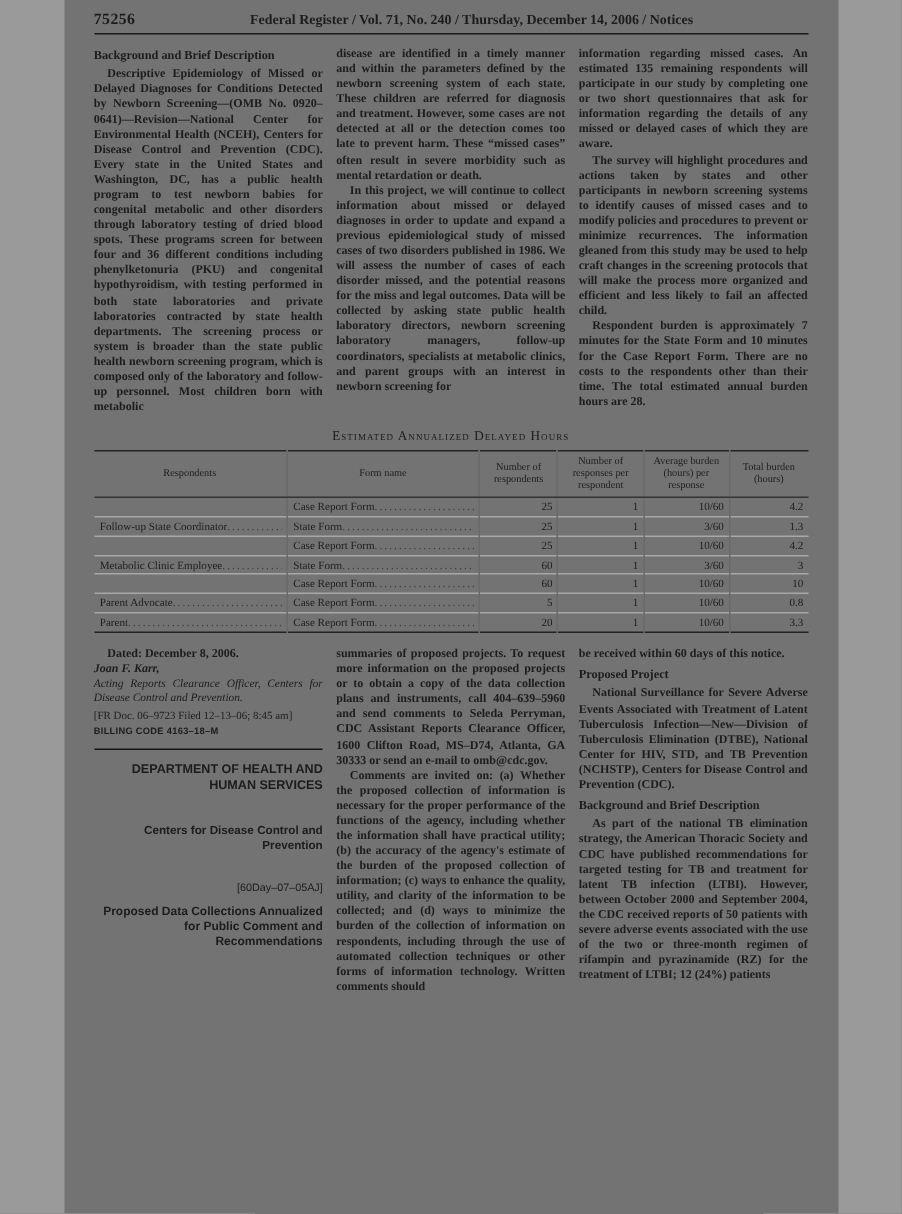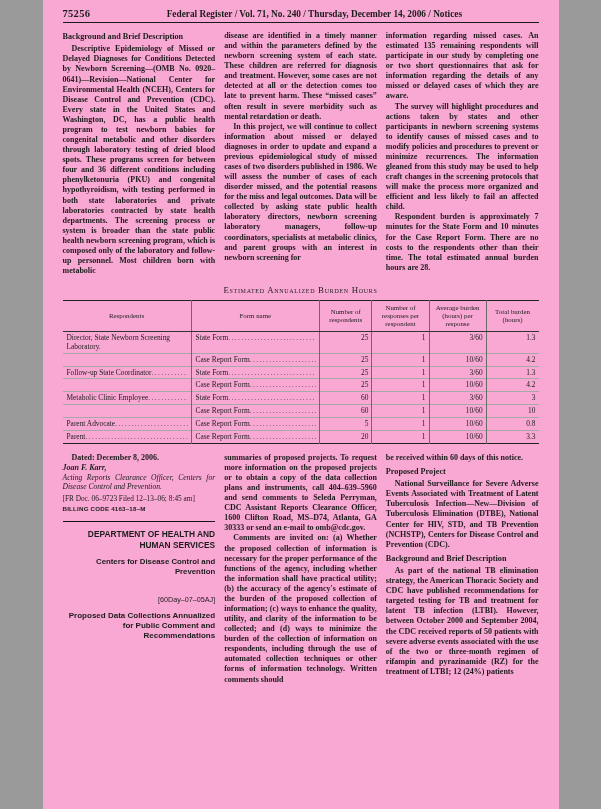--- a/index.html
+++ b/index.html
@@ -1,21 +1,21 @@
 <!DOCTYPE html>
 <html><head>
 <meta charset="utf-8">
 <style>
   * { margin:0; padding:0; box-sizing:border-box; }
   html,body { background:#9a9a9a; }
   .page {
     position:relative;
     width:516px; height:809px;
     margin:0 auto;
-    background:#f9a8d4;
+    background:#737373;
     color:#1c1c1c;
     font-family:"Liberation Serif", serif;
     padding:8px 20px 12px 20px;
     overflow:hidden;
   }
   
   .masthead { display:flex; align-items:baseline; }
   .pgnum { font-weight:bold; font-size:10.5px; letter-spacing:0.3px; }
   .mast-title { flex:1; text-align:center; font-size:9.3px;font-weight:bold; }
   .mast-rule { border-bottom:1.6px solid #191919; margin-top:3px; }
@@ -48,21 +48,21 @@
 
   
   .dated { text-indent:9px; }
   .sig-name { font-weight:bold; font-style:italic; }
   .sig-title { font-style:italic; font-size:7.6px; line-height:1.2; }
   .frdoc { font-size:7.3px; margin-top:3px; }
   .billing { font-family:"Liberation Sans", sans-serif; font-weight:bold; font-size:6.2px; margin-top:2px; letter-spacing:0.2px; }
   .doc-rule { border-top:1.4px solid #141414; margin:8px 0 7px 0; }
   .sans { font-family:"Liberation Sans", sans-serif; text-align:right; }
   .dept { font-weight:bold; font-size:8.4px; line-height:1.25; }
-  .agency { font-weight:bold; font-size:7.8px; line-height:1.25; margin-top:7px; }
+  .agency { font-weight:bold; font-size:7.8px; line-height:1.25; margin-top:21px; }
   .docket { font-size:7.2px; margin-top:18px; }
   .notice-title { font-weight:bold; font-size:8px; line-height:1.25; margin-top:7px; }
   .mt { margin-top:5px; }
 </style>
 </head>
 <body>
 
 <div class="page">
 
   <div class="masthead">
@@ -80,54 +80,41 @@
       <p class="noindent">disease are identified in a timely manner and within the parameters defined by the newborn screening system of each state. These children are referred for diagnosis and treatment. However, some cases are not detected at all or the detection comes too late to prevent harm. These “missed cases” often result in severe morbidity such as mental retardation or death.</p>
       <p>In this project, we will continue to collect information about missed or delayed diagnoses in order to update and expand a previous epidemiological study of missed cases of two disorders published in 1986. We will assess the number of cases of each disorder missed, and the potential reasons for the miss and legal outcomes. Data will be collected by asking state public health laboratory directors, newborn screening laboratory managers, follow-up coordinators, specialists at metabolic clinics, and parent groups with an interest in newborn screening for</p>
     </div>
     <div class="col">
       <p class="noindent">information regarding missed cases. An estimated 135 remaining respondents will participate in our study by completing one or two short questionnaires that ask for information regarding the details of any missed or delayed cases of which they are aware.</p>
       <p>The survey will highlight procedures and actions taken by states and other participants in newborn screening systems to identify causes of missed cases and to modify policies and procedures to prevent or minimize recurrences. The information gleaned from this study may be used to help craft changes in the screening protocols that will make the process more organized and efficient and less likely to fail an affected child.</p>
       <p>Respondent burden is approximately 7 minutes for the State Form and 10 minutes for the Case Report Form. There are no costs to the respondents other than their time. The total estimated annual burden hours are 28.</p>
     </div>
   </div>
 
-  <div class="tbl-title">Estimated Annualized Burden Hours</div>
+  <div class="tbl-title">Estimated Annualized Delayed Hours</div>
   <table class="burden">
     <colgroup>
       <col style="width:27%">
         <col style="width:27%">
         <col style="width:11%">
         <col style="width:12%">
         <col style="width:12%">
         <col style="width:11%">
     </colgroup>
     <thead>
       <tr>
         <th>Respondents</th>
         <th>Form name</th>
         <th>Number of respondents</th>
         <th>Number of responses per respondent</th>
         <th>Average burden (hours) per response</th>
         <th>Total burden (hours)</th>
       </tr>
     </thead>
     <tbody>
-      <tr class="first">
-        <td>Director, State Newborn Screening Laboratory.</td>
-        <td>
-            <span class="cellflex">
-              <span class="txt">State Form</span>
-              <span class="leader"></span>
-            </span>
-          </td>
-        <td class="num">25</td>
-        <td class="num">1</td>
-        <td class="num">3/60</td>
-        <td class="num">1.3</td>
-      </tr>
       <tr>
         <td></td>
         <td>
             <span class="cellflex">
               <span class="txt">Case Report Form</span>
               <span class="leader"></span>
             </span>
           </td>
         <td class="num">25</td>
         <td class="num">1</td>

